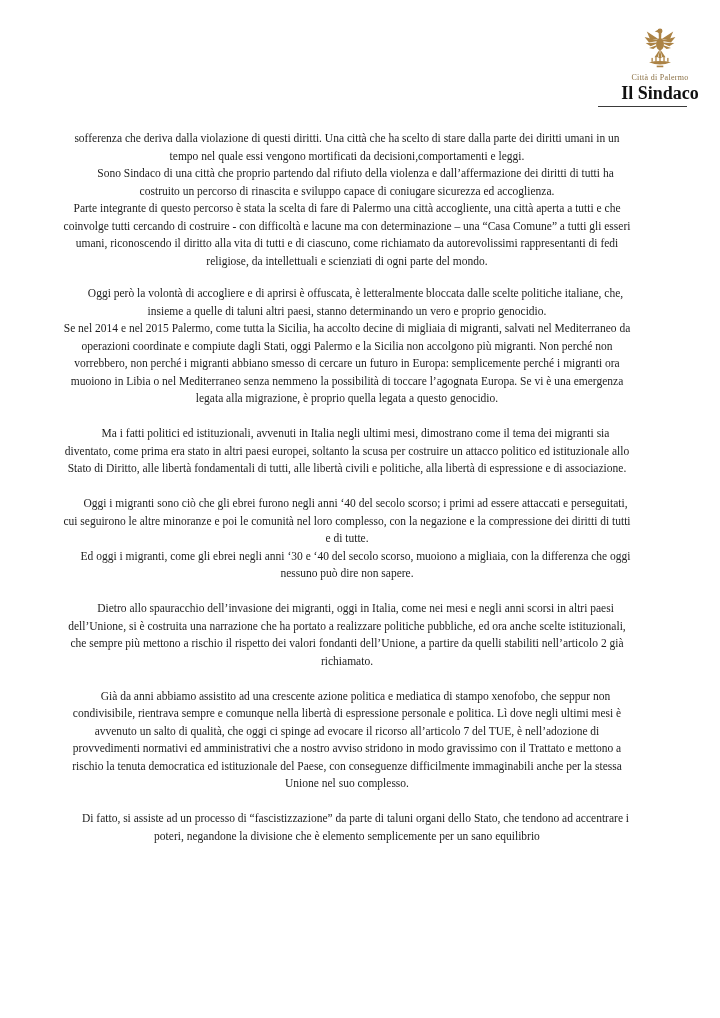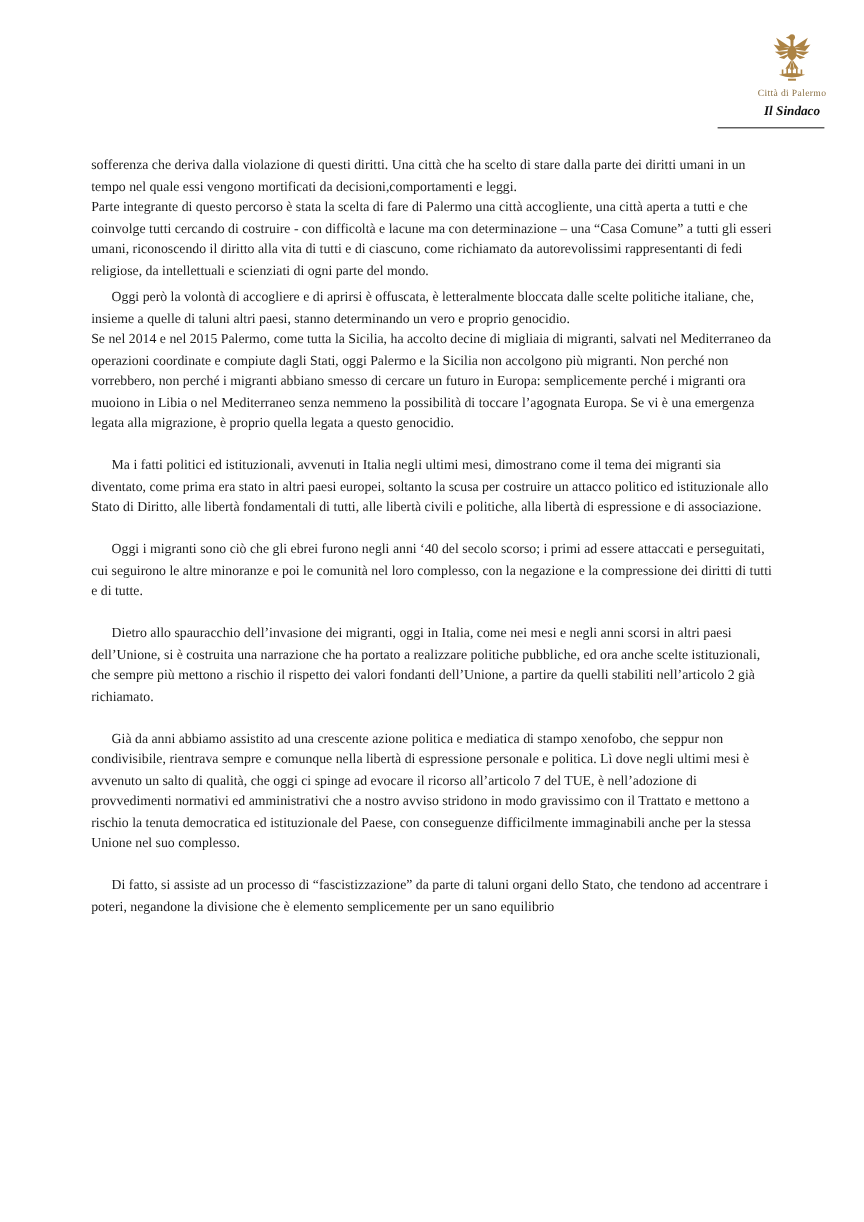--- a/index.html
+++ b/index.html
@@ -31,52 +31,51 @@
     height: 44px;
   }
   .org-name {
     font-size: 8px;
     letter-spacing: 0.3px;
     color: #8a6f43;
     line-height: 10px;
     white-space: nowrap;
   }
   .office-title {
-    font-size: 11px;
-    font-style: italic;
+    font-size: 18px;
     font-weight: bold;
     color: #111111;
     line-height: 16px;
     margin-top: 2px;
     white-space: nowrap;
   }
   .header-rule {
     position: absolute;
     top: 106px;
     left: 598px;
     width: 89px;
     height: 0;
     border-top: 1.2px solid #3a3a3a;
   }
   
   .letter-body {
     position: absolute;
     top: 130px;
-    left: 76px;
+    left: 62px;
     width: 570px;
     font-size: 11.5px;
     line-height: 17.5px;
     color: #1c1c1c;
-    text-align: left;
+    text-align: center;
     font-family: Liberation Serif, serif;
   }
   .para { margin: 0; }
   .indent { text-indent: 17px; }
   .gap { margin-top: 17.5px; }
-  .gap-sm { margin-top: 5px; }
+  .gap-sm { margin-top: 15px; }
 </style>
 </head>
 <body>
 
 <div class="page">
 
   <div class="letterhead">
     <svg class="emblem" viewBox="0 0 60 80" aria-hidden="true">
       <g fill="#AC8345" stroke="none">
 
@@ -111,23 +110,25 @@
         <rect x="24" y="72" width="12" height="3"></rect>
       </g>
     </svg>
     <div class="org-name">Città di Palermo</div>
     <div class="office-title">Il Sindaco</div>
   </div>
   <div class="header-rule"></div>
 
   <div class="letter-body">
     <p class="para">sofferenza che deriva dalla violazione di questi diritti. Una città che ha scelto di stare dalla parte dei diritti umani in un tempo nel quale essi vengono mortificati da decisioni,comportamenti e leggi.</p>
+    <p class="para indent">Sono Sindaco di una città che proprio partendo dal rifiuto della violenza e dall’affermazione dei diritti di tutti ha costruito un percorso di rinascita e sviluppo capace di coniugare sicurezza ed accoglienza.</p>
     <p class="para">Parte integrante di questo percorso è stata la scelta di fare di Palermo una città accogliente, una città aperta a tutti e che coinvolge tutti cercando di costruire - con difficoltà e lacune ma con determinazione – una “Casa Comune” a tutti gli esseri umani, riconoscendo il diritto alla vita di tutti e di ciascuno, come richiamato da autorevolissimi rappresentanti di fedi religiose, da intellettuali e scienziati di ogni parte del mondo.</p>
     <p class="para indent gap-sm">Oggi però la volontà di accogliere e di aprirsi è offuscata, è letteralmente bloccata dalle scelte politiche italiane, che, insieme a quelle di taluni altri paesi, stanno determinando un vero e proprio genocidio.</p>
     <p class="para">Se nel 2014 e nel 2015 Palermo, come tutta la Sicilia, ha accolto decine di migliaia di migranti, salvati nel Mediterraneo da operazioni coordinate e compiute dagli Stati, oggi Palermo e la Sicilia non accolgono più migranti. Non perché non vorrebbero, non perché i migranti abbiano smesso di cercare un futuro in Europa: semplicemente perché i migranti ora muoiono in Libia o nel Mediterraneo senza nemmeno la possibilità di toccare l’agognata Europa. Se vi è una emergenza legata alla migrazione, è proprio quella legata a questo genocidio.</p>
     <p class="para indent gap">Ma i fatti politici ed istituzionali, avvenuti in Italia negli ultimi mesi, dimostrano come il tema dei migranti sia diventato, come prima era stato in altri paesi europei, soltanto la scusa per costruire un attacco politico ed istituzionale allo Stato di Diritto, alle libertà fondamentali di tutti, alle libertà civili e politiche, alla libertà di espressione e di associazione.</p>
     <p class="para indent gap">Oggi i migranti sono ciò che gli ebrei furono negli anni ‘40 del secolo scorso; i primi ad essere attaccati e perseguitati, cui seguirono le altre minoranze e poi le comunità nel loro complesso, con la negazione e la compressione dei diritti di tutti e di tutte.</p>
+    <p class="para indent">Ed oggi i migranti, come gli ebrei negli anni ‘30 e ‘40 del secolo scorso, muoiono a migliaia, con la differenza che oggi nessuno può dire non sapere.</p>
     <p class="para indent gap">Dietro allo spauracchio dell’invasione dei migranti, oggi in Italia, come nei mesi e negli anni scorsi in altri paesi dell’Unione, si è costruita una narrazione che ha portato a realizzare politiche pubbliche, ed ora anche scelte istituzionali, che sempre più mettono a rischio il rispetto dei valori fondanti dell’Unione, a partire da quelli stabiliti nell’articolo 2 già richiamato.</p>
     <p class="para indent gap">Già da anni abbiamo assistito ad una crescente azione politica e mediatica di stampo xenofobo, che seppur non condivisibile, rientrava sempre e comunque nella libertà di espressione personale e politica. Lì dove negli ultimi mesi è avvenuto un salto di qualità, che oggi ci spinge ad evocare il ricorso all’articolo 7 del TUE, è nell’adozione di provvedimenti normativi ed amministrativi che a nostro avviso stridono in modo gravissimo con il Trattato e mettono a rischio la tenuta democratica ed istituzionale del Paese, con conseguenze difficilmente immaginabili anche per la stessa Unione nel suo complesso.</p>
     <p class="para indent gap">Di fatto, si assiste ad un processo di “fascistizzazione” da parte di taluni organi dello Stato, che tendono ad accentrare i poteri, negandone la divisione che è elemento semplicemente per un sano equilibrio</p>
   </div>
 
 </div>
 
 </body></html>

